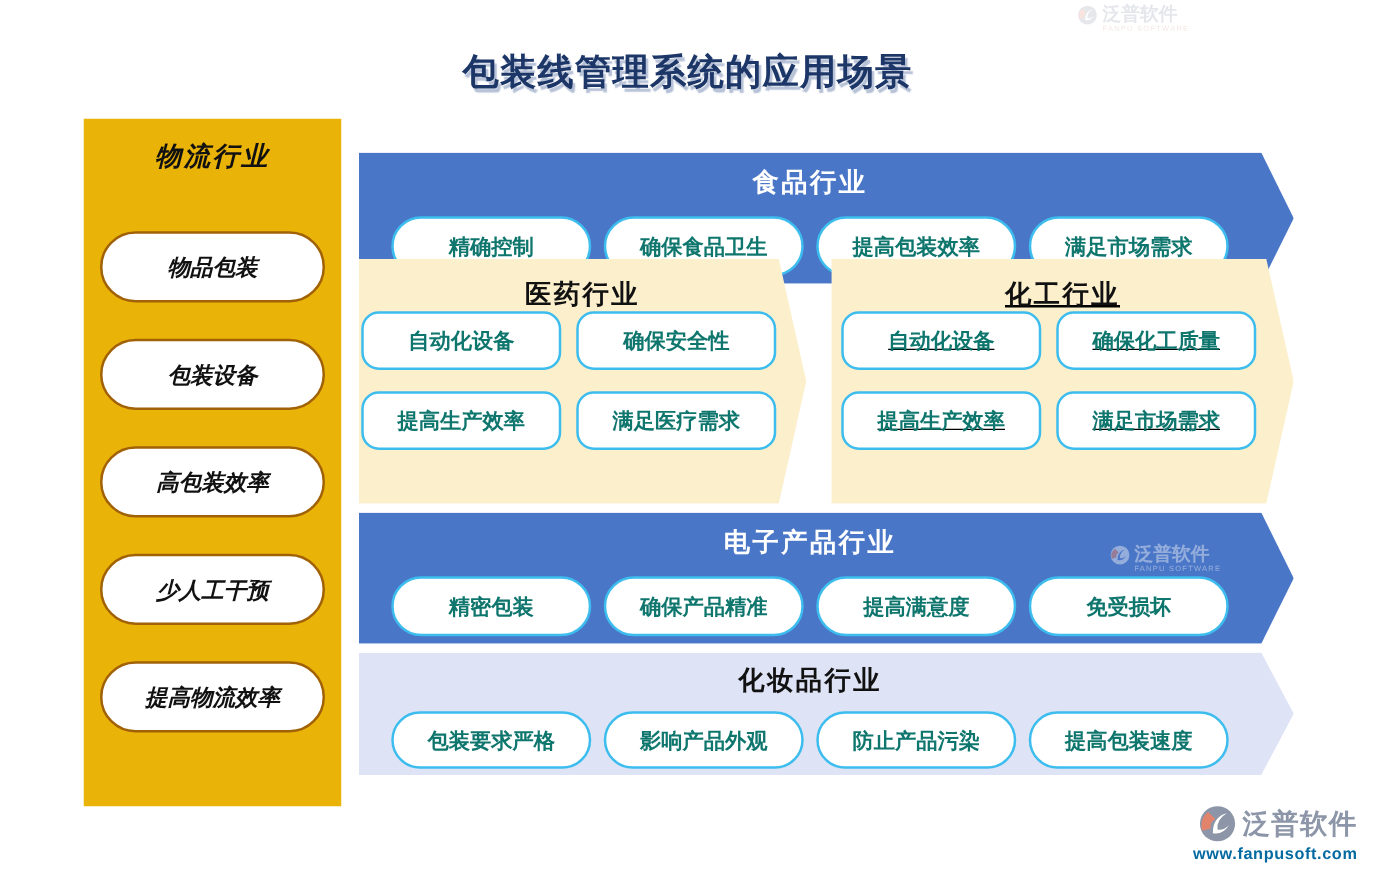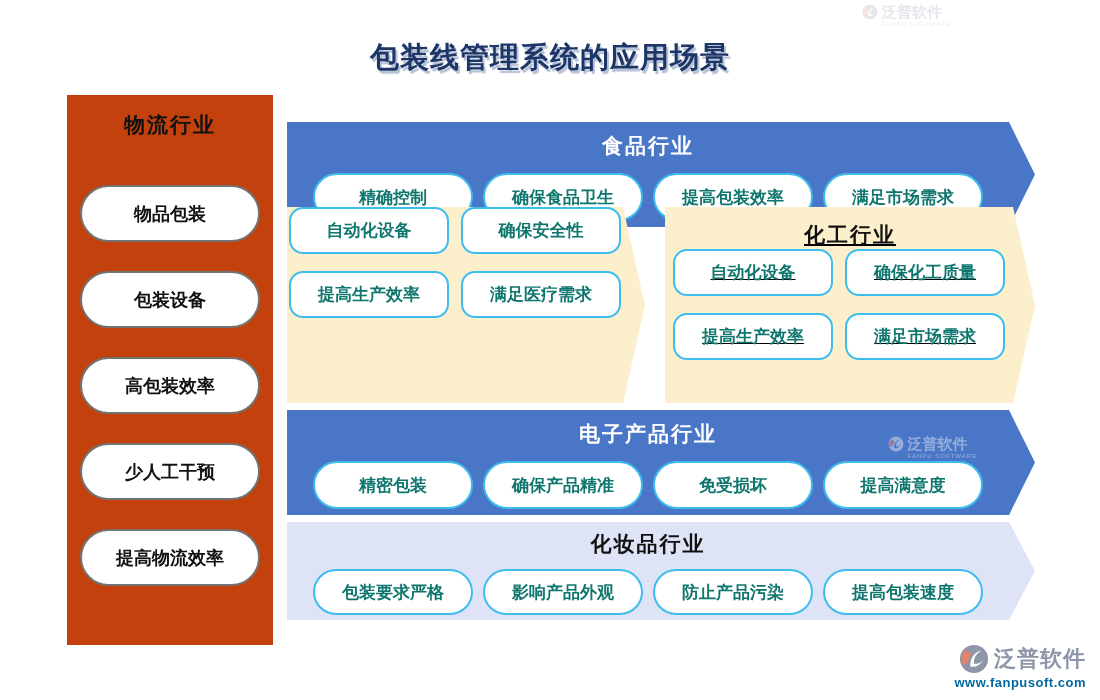--- a/index.html
+++ b/index.html
@@ -6,26 +6,26 @@
   html,body { width:1100px; height:700px; background:#ffffff; overflow:hidden;
     font-family:"Liberation Sans","DejaVu Sans",sans-serif; }
   .canvas { position:relative; width:1100px; height:700px; background:#fff; }
 
   .page-title { position:absolute; left:0; top:38px; width:1100px; text-align:center;
     font-size:29px; font-weight:bold; color:#1c3668; letter-spacing:1px;
     text-shadow:2px 3px 1px rgba(90,115,165,0.45); }
 
   
   .sidebar { position:absolute; left:67px; top:95px; width:206px; height:550px;
-    background:#c2410c; }
+    background:#eab308;font-style:italic; }
   .sidebar-title { padding-top:16px; text-align:center; font-size:21px;
     font-weight:bold; color:#111; letter-spacing:2px; }
   .sidebar-pills { display:flex; flex-direction:column; gap:29px; margin-top:46px;
     align-items:center; }
-  .side-pill { width:180px; height:57px; background:#ffffff; border:2px solid #737373;
+  .side-pill { width:180px; height:57px; background:#ffffff; border:2px solid #a16207;
     border-radius:29px; display:flex; align-items:center; justify-content:center;
     font-size:18px; font-weight:bold; color:#111; }
 
   
   .banner { position:absolute; left:287px; width:748px; }
   .arrow { clip-path:polygon(0 0, calc(100% - 26px) 0, 100% 50%, calc(100% - 26px) 100%, 0 100%); }
   .banner-inner { position:relative; width:100%; height:100%; padding-right:26px; }
   .banner-title { text-align:center; font-size:21px; font-weight:bold; letter-spacing:2px; }
   .blue  { background:#4a76c8; }
   .blue .banner-title { color:#ffffff; }
@@ -115,20 +115,21 @@
       <div class="pill-row">
         <div class="pill">精确控制</div>
         <div class="pill">确保食品卫生</div>
         <div class="pill">提高包装效率</div>
         <div class="pill">满足市场需求</div>
       </div>
     </div>
   </div>
 
   <div class="cream-arrow banner-medical">
+    <div class="banner-title">医药行业</div>
     <div class="pill-grid">
       <div class="pill">自动化设备</div>
       <div class="pill">确保安全性</div>
       <div class="pill">提高生产效率</div>
       <div class="pill">满足医疗需求</div>
     </div>
   </div>
 
   <div class="cream-arrow banner-chemical">
     <div class="banner-title">化工行业</div>
@@ -150,22 +151,22 @@
         </svg>
         <div class="wm-texts">
           <span class="wm-main">泛普软件</span>
           <span class="wm-sub">FANPU SOFTWARE</span>
         </div>
       </div>
       <div class="banner-title">电子产品行业</div>
       <div class="pill-row">
         <div class="pill">精密包装</div>
         <div class="pill">确保产品精准</div>
+        <div class="pill">提高满意度</div>
         <div class="pill">免受损坏</div>
-        <div class="pill">提高满意度</div>
       </div>
     </div>
   </div>
 
   <div class="banner banner-cosmetics lavender arrow">
     <div class="banner-inner">
       <div class="banner-title">化妆品行业</div>
       <div class="pill-row">
         <div class="pill">包装要求严格</div>
         <div class="pill">影响产品外观</div>

